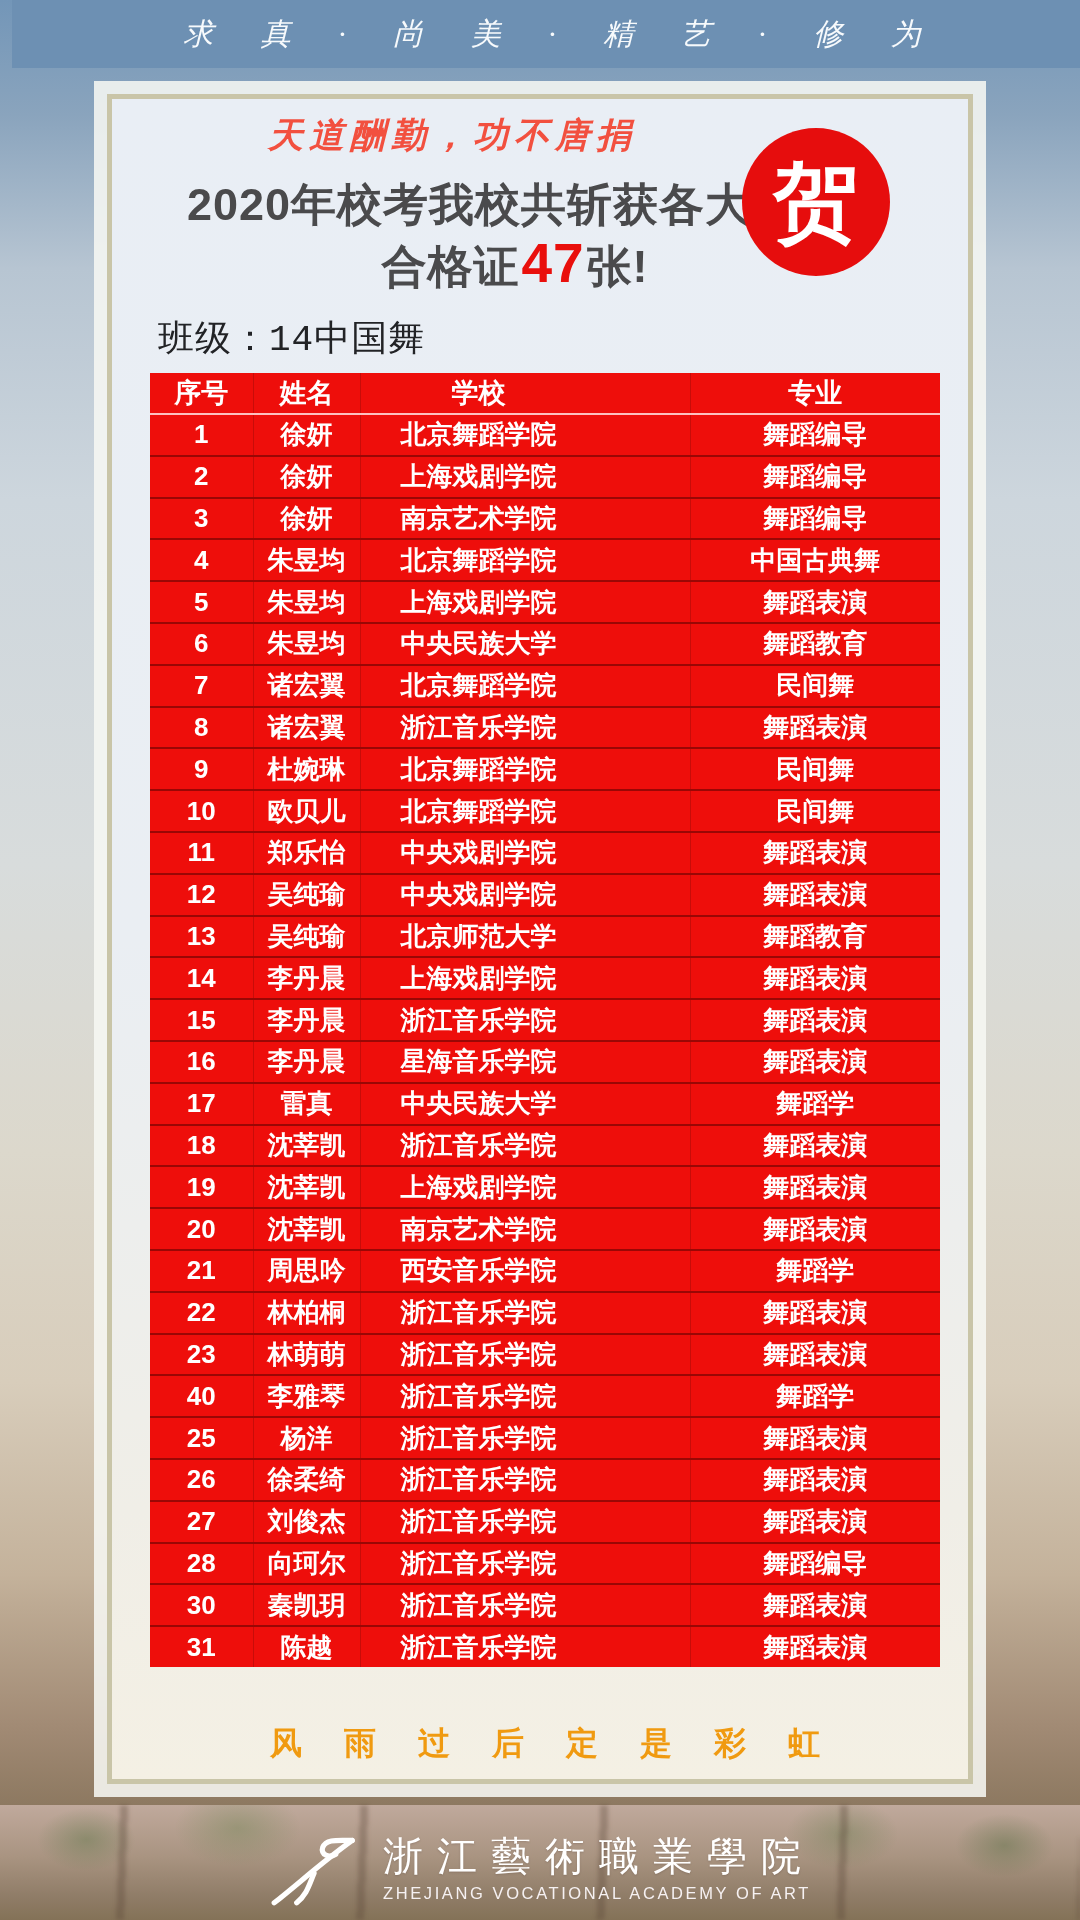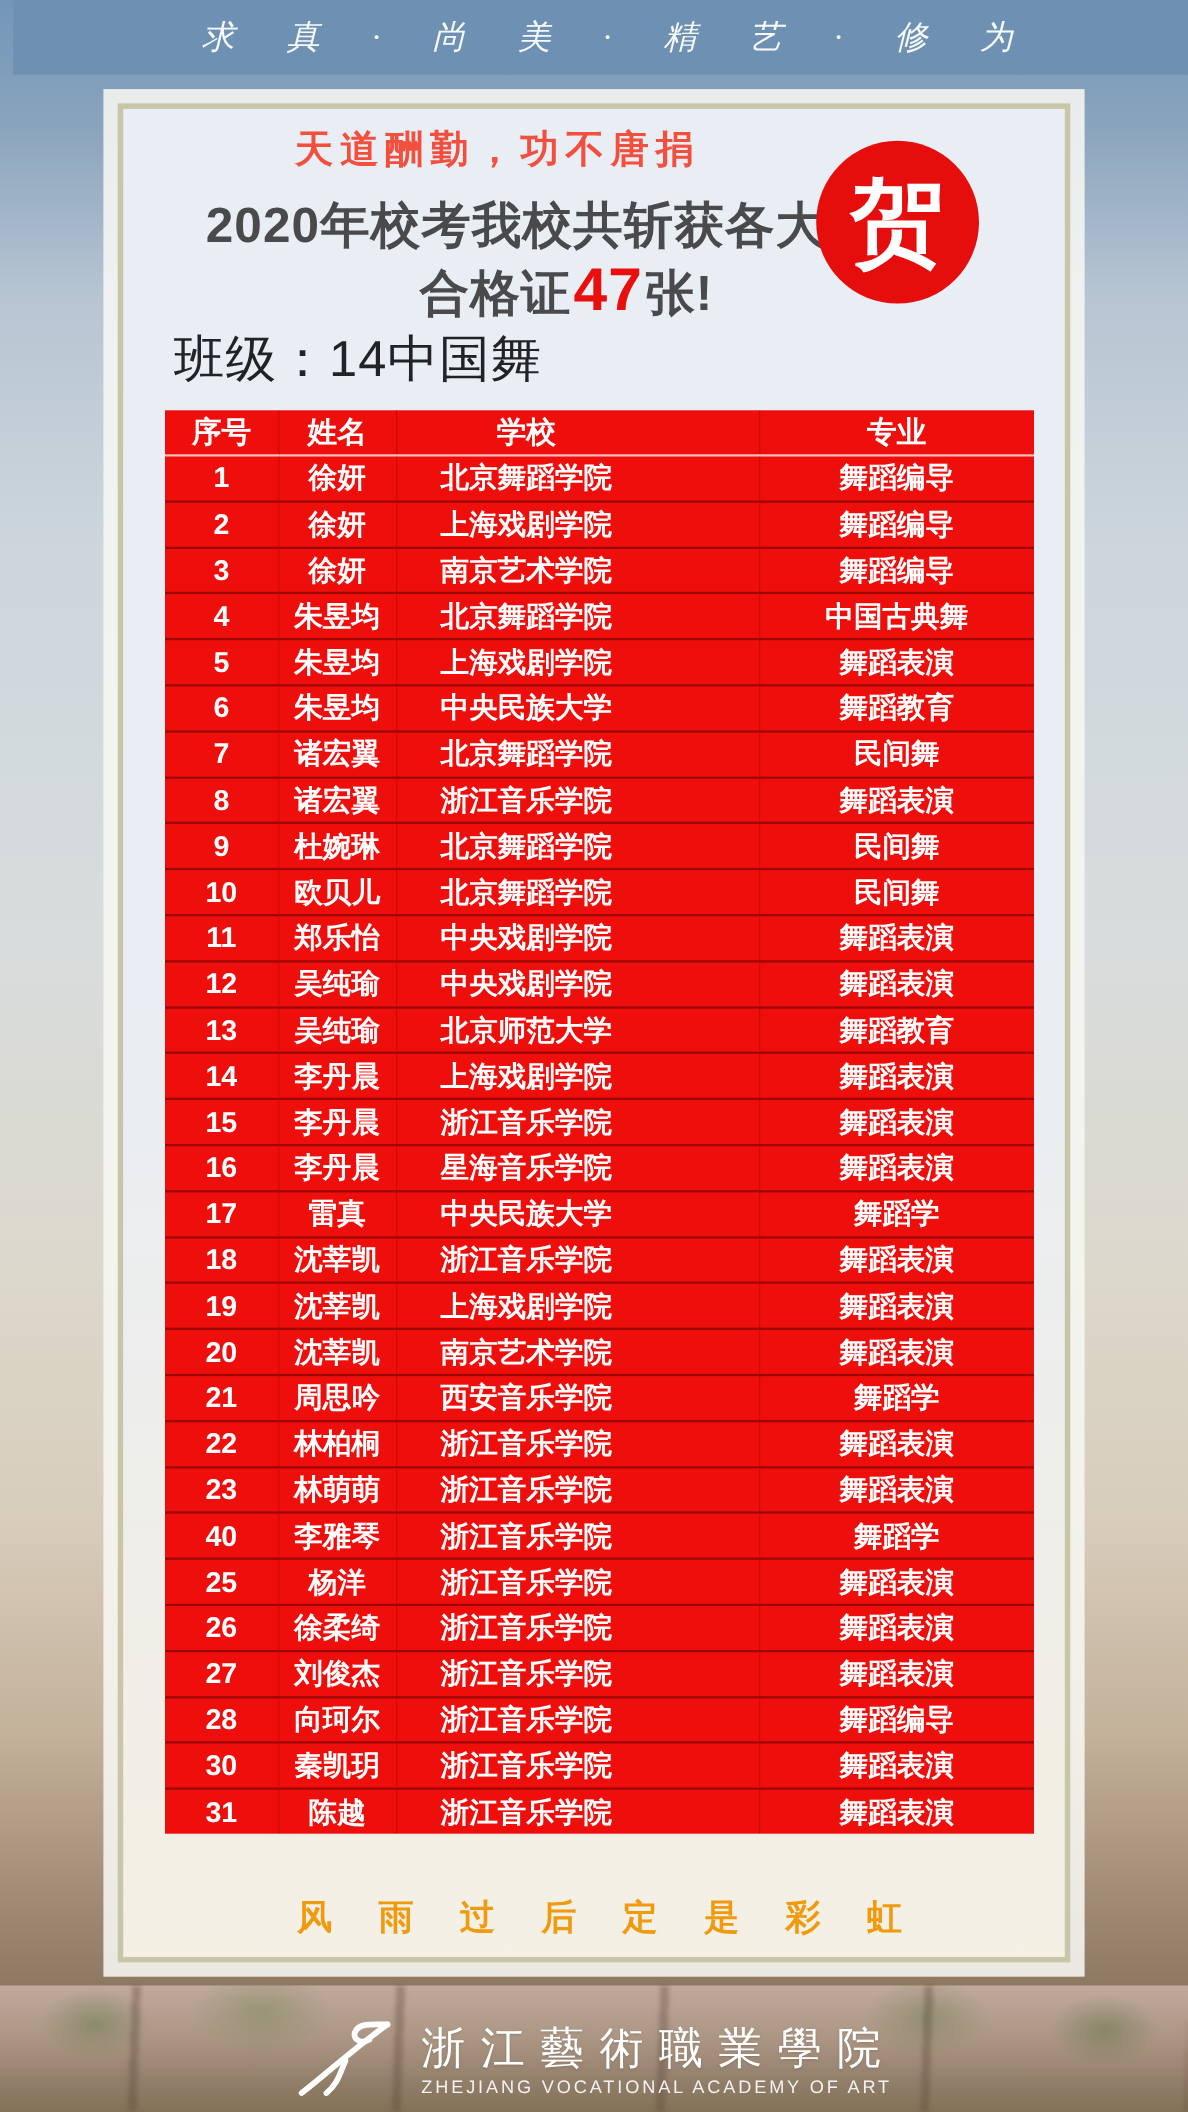--- a/index.html
+++ b/index.html
@@ -32,31 +32,31 @@
 
   
   .card-outer{position:absolute;left:94px;top:81px;width:892px;height:1716px;
     background:rgba(246,247,243,.88);box-sizing:border-box;padding:13px;}
   .card-inner{width:100%;height:100%;box-sizing:border-box;border:5px solid #c9c5a8;
     background:linear-gradient(180deg,#e9eef5 0%,#eaeef3 50%,#f0eee7 84%,#f4f0e4 100%);}
 
   
   .calligraphy{position:absolute;left:268px;top:112px;font-size:35px;font-weight:700;
     color:#f2503f;letter-spacing:6px;font-family:"Liberation Serif","DejaVu Serif",serif;
-    white-space:nowrap;}
+    font-style:italic;white-space:nowrap;}
   .title-block{position:absolute;left:145px;top:176px;width:740px;text-align:center;
     color:#4a4a4c;font-weight:700;font-size:45px;line-height:58px;letter-spacing:1px;}
   .title-block .count{color:#e90f0c;font-size:55px;font-weight:700;padding:0 2px;}
   .seal{position:absolute;left:742px;top:128px;width:148px;height:148px;border-radius:50%;
     background:#e60d0d;display:flex;align-items:center;justify-content:center;}
   .seal span{color:#ffffff;font-size:86px;font-weight:700;
     font-family:"Liberation Serif","DejaVu Serif",serif;line-height:1;}
 
-  .class-label{position:absolute;left:158px;top:296px;font-size:46px;color:#222326;
-    font-family:Liberation Sans, sans-serif;letter-spacing:1px;}
+  .class-label{position:absolute;left:158px;top:314px;font-size:36px;color:#222326;
+    font-family:Liberation Mono, monospace;letter-spacing:1px;}
 
   
   table.results{position:absolute;left:150px;top:373px;width:790px;border-collapse:collapse;
     table-layout:fixed;background:#ee0e0b;padding-left:32px;}
   table.results col.c0{width:103px;} table.results col.c1{width:107px;}
   table.results col.c2{width:330px;} table.results col.c3{width:250px;}
   table.results th,table.results td{padding:0;text-align:center;color:#ffffff;
     font-weight:700;white-space:nowrap;overflow:hidden;}
   table.results th{height:40px;font-size:27px;border-bottom:2px solid rgba(255,225,225,.85);}
   table.results td{height:39.8px;font-size:26px;border-top:2px solid rgba(70,0,0,.5);}
@@ -64,21 +64,21 @@
   table.results th+th, table.results td+td{border-left:1px solid rgba(130,10,5,.35);}
   table.results th.c2, table.results td.c2{padding-right:93px;}
 
   
   .quote{position:absolute;left:150px;top:1722px;width:790px;text-align:center;
     color:#f09a10;font-weight:700;font-size:32px;letter-spacing:42px;white-space:nowrap;
     font-family:"Liberation Serif","DejaVu Serif",serif;transform:translateX(21px);}
 
   
   .logo{position:absolute;left:0;top:1828px;width:1080px;display:flex;
-    align-items:flex-end;justify-content:center;gap:6px;color:#ffffff;}
+    align-items:center;justify-content:center;gap:6px;color:#ffffff;}
   .logo .mark{width:112px;height:78px;flex:0 0 auto;margin-top:2px;}
   .logo .names{display:flex;flex-direction:column;align-items:flex-start;}
   .logo .cn{font-family:"Liberation Serif","DejaVu Serif",serif;font-size:40px;
     letter-spacing:14px;line-height:46px;white-space:nowrap;text-shadow:0 1px 2px rgba(80,60,50,.25);}
   .logo .en{font-size:16.5px;letter-spacing:2.6px;margin-top:4px;color:#f6f1f2;white-space:nowrap;}
 </style>
 </head>
 <body>
 
 <div class="page">

